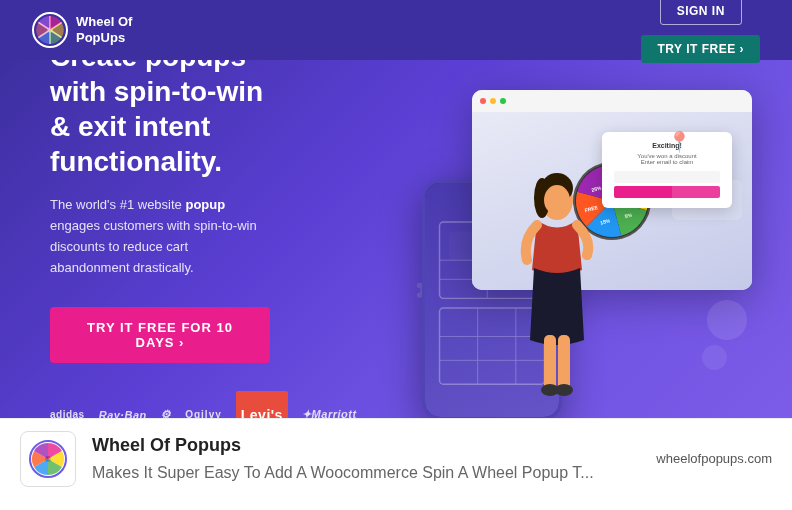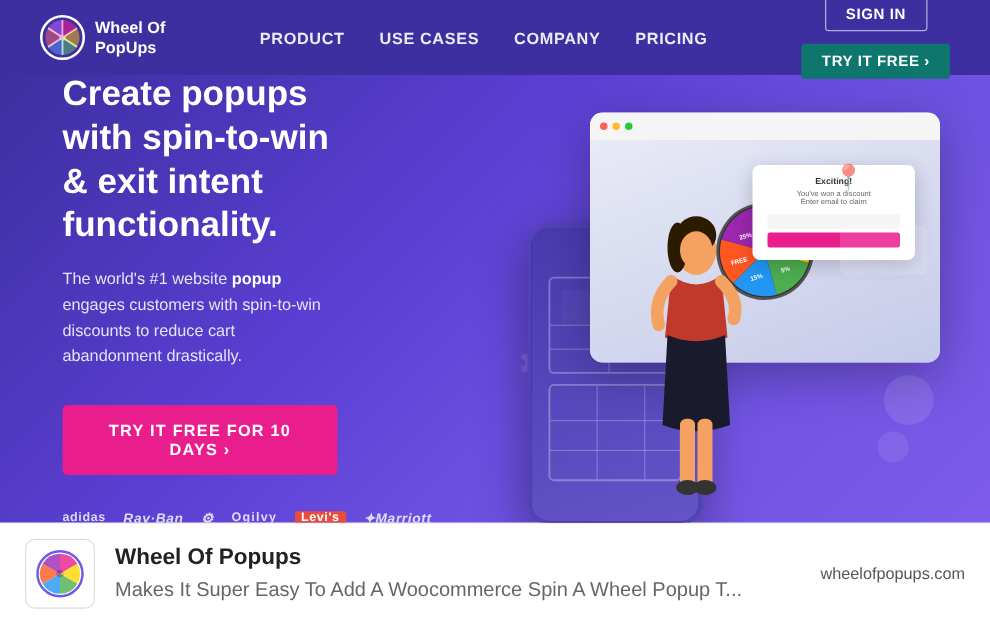--- a/index.html
+++ b/index.html
@@ -142,23 +142,23 @@
       font-weight: 700;
       font-style: italic;
       letter-spacing: 0.5px;
     }
     .trust-logo.adidas { font-style: normal; font-weight: 900; font-size: 10px; }
     .trust-logo.rayban { font-style: italic; font-size: 11px; }
     .trust-logo.ogilvy { font-style: normal; font-size: 10px; letter-spacing: 1px; }
     .trust-logo.levis {
       background: #e74c3c;
       color: white;
-      padding: 0 5px;
+      padding: 16px 5px;
       font-style: normal;
-      font-size: 10px;
+      font-size: 14px;
       border-radius: 2px;
     }
     .trust-logo.marriott { font-style: italic; font-size: 11px; }
     
     .device-container {
       position: absolute;
       right: 40px;
       top: 20px;
       width: 340px;
       height: 340px;
@@ -374,26 +374,20 @@
       <path d="M18 18 L18 32 A14 14 0 0 1 6.5 25.5 Z" fill="rgba(100,150,255,0.5)"></path>
       <path d="M18 18 L6.5 25.5 A14 14 0 0 1 6.5 10.5 Z" fill="rgba(255,100,100,0.5)"></path>
       <path d="M18 18 L6.5 10.5 A14 14 0 0 1 18 4 Z" fill="rgba(200,100,255,0.5)"></path>
     </svg>
     <div class="logo-text">
       <span>Wheel Of</span>
       <span>PopUps</span>
     </div>
   </div>
 
-  <nav class="nav">
-    <a class="nav-item">PRODUCT</a>
-    <a class="nav-item">USE CASES</a>
-    <a class="nav-item">COMPANY</a>
-    <a class="nav-item">PRICING</a>
-  </nav>
 
   <div class="header-buttons">
     <button class="btn-signin">SIGN IN</button>
     <button class="btn-try-free-header">TRY IT FREE ›</button>
   </div>
 </header>
 
 <section class="hero">
   <div class="hero-content">
     <h1 class="hero-title">Create popups with spin-to-win &amp; exit intent functionality.</h1>

